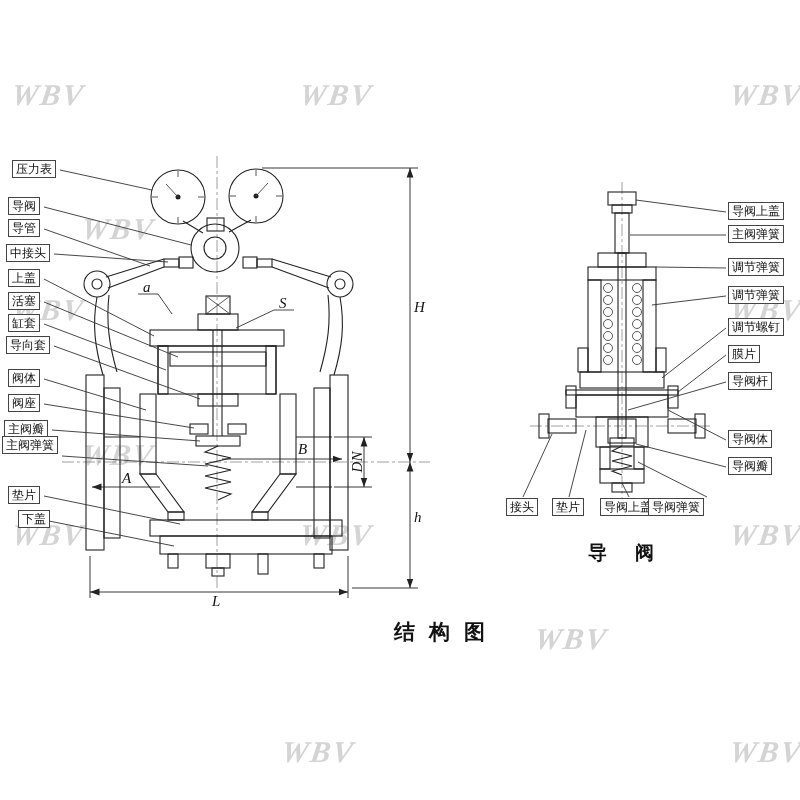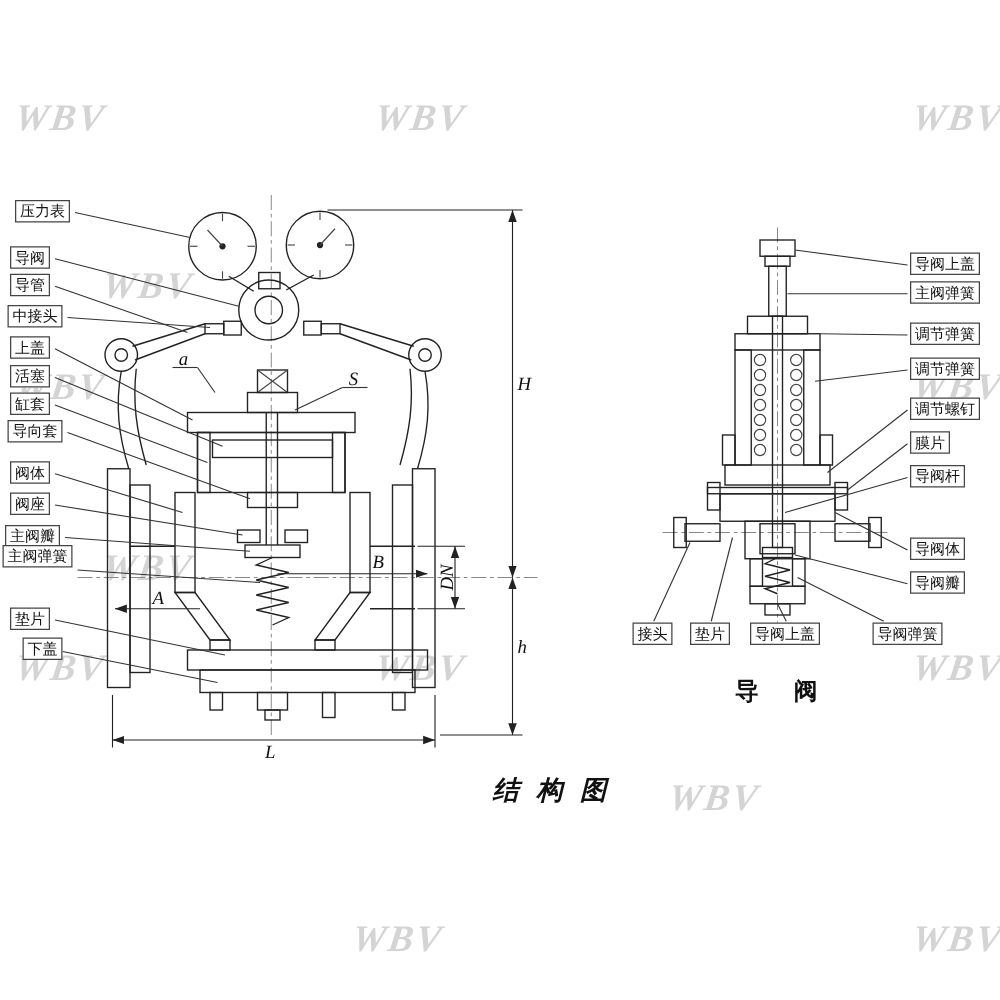--- a/index.html
+++ b/index.html
@@ -18,21 +18,21 @@
   .cl   { stroke:#888; fill:none; stroke-width:0.8; stroke-dasharray:12 3 3 3; }
   .dim-line { stroke:#222; fill:none; stroke-width:0.9; }
   .leader   { stroke:#333; fill:none; stroke-width:0.9; }
   .dim { font:italic 15px "Liberation Serif", serif; fill:#111; }
   .lbl {
     position:absolute; z-index:3; font-size:12px; line-height:16px; color:#111;
     border:1px solid #444; background:#fff; padding:0 3px; white-space:nowrap;
   }
   .title-main {
     position:absolute; z-index:3; left:394px; top:618px;
-    font-size:21px; font-weight:600; letter-spacing:14px; color:#111;font-style:italic;
+    font-size:21px; font-weight:600; letter-spacing:14px; color:#111;
   }
   .title-pilot {
     position:absolute; z-index:3; left:588px; top:540px;
     font-size:19px; font-weight:600; letter-spacing:28px; color:#111;
   }
 </style>
 </head>
 <body>
 
 <div class="page">
@@ -319,17 +319,17 @@
   <div class="lbl" style="left:728px;top:286px">调节弹簧</div>
   <div class="lbl" style="left:728px;top:318px">调节螺钉</div>
   <div class="lbl" style="left:728px;top:345px">膜片</div>
   <div class="lbl" style="left:728px;top:372px">导阀杆</div>
   <div class="lbl" style="left:728px;top:430px">导阀体</div>
   <div class="lbl" style="left:728px;top:457px">导阀瓣</div>
 
   <div class="lbl" style="left:506px;top:498px">接头</div>
   <div class="lbl" style="left:552px;top:498px">垫片</div>
   <div class="lbl" style="left:600px;top:498px">导阀上盖</div>
-  <div class="lbl" style="left:698px;top:498px">导阀弹簧</div>
+  <div class="lbl" style="left:648px;top:498px">导阀弹簧</div>
 
   <div class="title-main">结构图</div>
   <div class="title-pilot">导阀</div>
 </div>
 
 </body></html>

